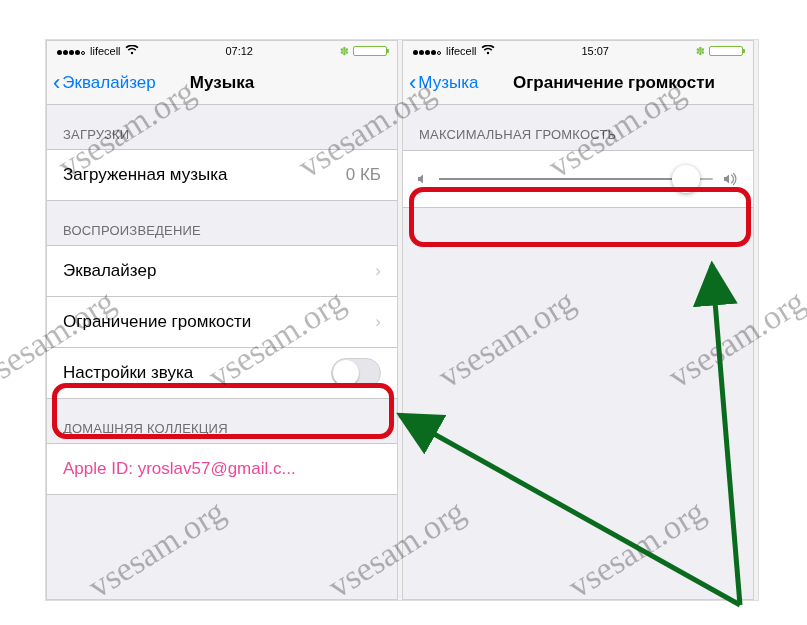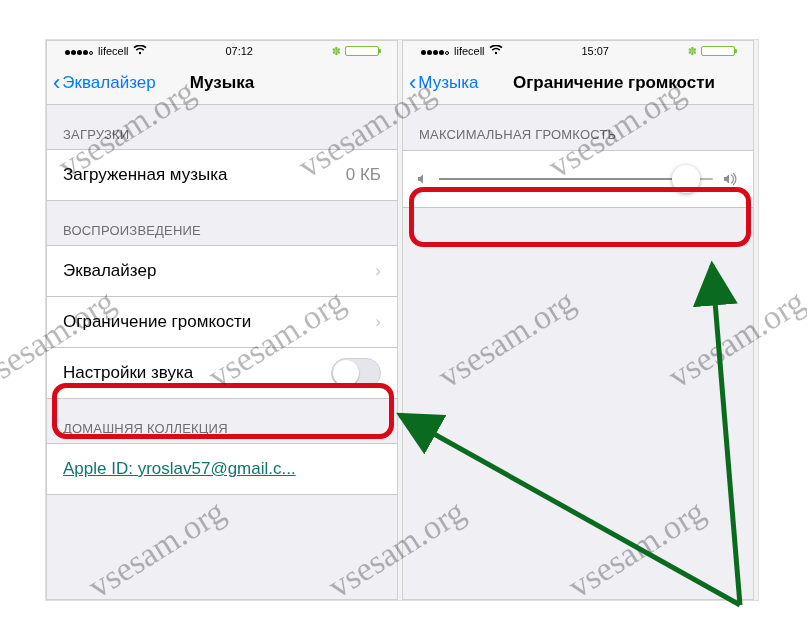--- a/index.html
+++ b/index.html
@@ -3,21 +3,21 @@
 <meta charset="utf-8">
 <style>
   * { box-sizing: border-box; margin: 0; padding: 0; font-family: -apple-system, "Helvetica Neue", Helvetica, Arial, sans-serif; }
   body { background: #fff; width: 807px; height: 625px; position: relative; overflow: hidden; }
   .stage { position: absolute; left: 46px; top: 40px; width: 712px; height: 560px; background: #f2f2f2; box-shadow: 0 0 0 1px #ddd; }
   .phone { position: absolute; top: 0; width: 352px; height: 560px; background: #efeff4; overflow: hidden; border: 1px solid #d0d0d0; }
   .phone.left  { left: 0; }
   .phone.right { left: 356px; }
 
   
-  .status { height: 20px; background: #f7f7f8; display: flex; align-items: center; justify-content: space-between; font-size: 11px; padding: 0 18px; color: #000; }
+  .status { height: 20px; background: #f7f7f8; display: flex; align-items: center; justify-content: space-between; font-size: 11px; padding: 0 10px; color: #000; }
   .status .sig { display: flex; align-items: center; gap: 4px; }
   .dots span { width:5px; height:5px; border-radius:50%; background:#000; display:inline-block; margin-right:1px;}
   .dots span.e { background:transparent; border:1px solid #000; width:4px; height:4px;}
   .wifi { font-size: 11px; }
   .batt { display:flex; align-items:center; gap:4px; }
   .batt .bt { font-size:11px; color:#7bbf3f; }
   .batt .cell { width:22px; height:10px; border:1px solid #7bbf3f; border-radius:2px; position:relative;}
   .batt .cell::after{content:"";position:absolute;right:-3px;top:2px;width:2px;height:4px;background:#7bbf3f;border-radius:0 1px 1px 0;}
   .batt .cell i{display:block;height:100%;width:90%;background:#7bbf3f;}
 
@@ -27,21 +27,21 @@
   .nav .chev { font-size:22px; line-height:1; margin-right:2px; }
   .nav .title { position:absolute; left:0; right:0; text-align:center; font-size:17px; font-weight:600; pointer-events:none; }
   .phone.right .nav .title { left:110px; right:6px; text-align:left; }
 
   
   .section-header { font-size: 13px; color: #6d6d72; padding: 22px 16px 8px; text-transform: uppercase; letter-spacing: 0.2px; }
   .cell { background:#fff; border-top:1px solid #c8c8cc; border-bottom:1px solid #c8c8cc; margin-top:-1px; padding: 0 16px; height: 52px; display:flex; align-items:center; justify-content:space-between; font-size:17px; color:#000; }
   .cell + .cell { border-top:1px solid #c8c8cc; }
   .cell .value { color:#8e8e93; }
   .cell .disclosure { color:#c7c7cc; margin-left:8px; }
-  .cell.link { color:#0f766e;text-decoration:underline; }
+  .cell.link { color:#ec4899; }
   .group { margin:0; }
 
   
   .switch { width:50px; height:30px; border-radius:15px; background:#e5e5ea; border:1px solid #d0d0d3; position:relative; }
   .switch .knob { position:absolute; left:1px; top:1px; width:26px; height:26px; border-radius:50%; background:#fff; box-shadow:0 1px 2px rgba(0,0,0,.3);}
 
   
   .slider-row { background:#fff; border-top:1px solid #c8c8cc; border-bottom:1px solid #c8c8cc; height:58px; display:flex; align-items:center; padding:0 14px; gap:10px; }
   .vol-icon { color:#8e8e93; font-size:15px; }
   .track { flex:1; height:2px; background:#b8b8bc; position:relative; border-radius:1px;}

